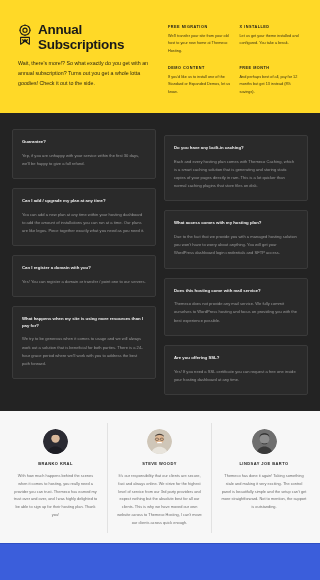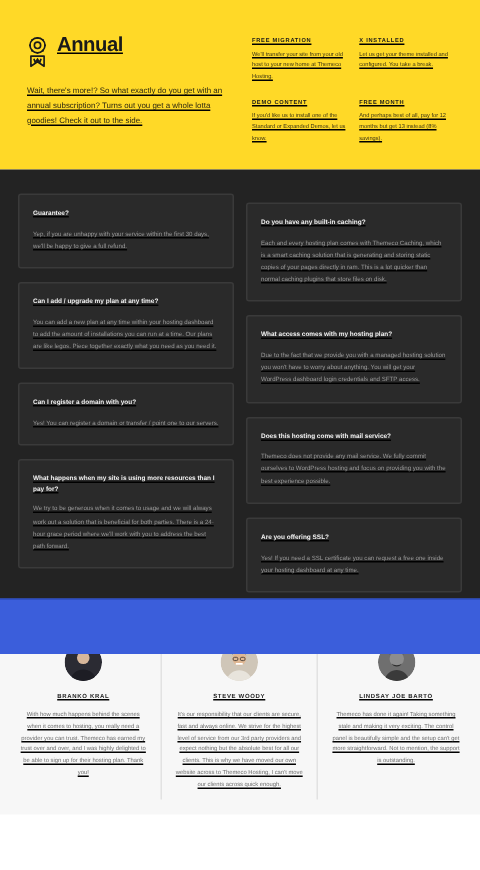--- a/index.html
+++ b/index.html
@@ -3,21 +3,21 @@
 <meta charset="utf-8">
 <style>
   * { box-sizing: border-box; margin: 0; padding: 0; }
   html, body { width: 320px; height: 580px; }
   body {
     font-family: "Liberation Sans", sans-serif;
     background: #ffffff;
     overflow: hidden;
     -webkit-font-smoothing: antialiased;
   }
-  .page { width: 320px; height: 436px; position: relative; text-decoration: underline; }
+  .page { width: 320px; height: 580px; position: relative; }
 
   
   .hero {
     background: #ffd927;
     padding: 22px 18px 24px 18px;
     display: flex;
     gap: 10px;
     height: 113px;
   }
   .hero-left { width: 140px; flex: none; }
@@ -147,20 +147,21 @@
               <circle cx="7" cy="6.2" r="5"></circle>
               <circle cx="7" cy="6.2" r="2.1"></circle>
               <path d="M7 0.6v1.2M7 10.6v1.2M1.4 6.2h1.2M11.4 6.2h1.2M3 2.2l0.9 0.9M10.1 9.3l0.9 0.9M11 2.2l-0.9 0.9M3.9 9.3L3 10.2"></path>
               <path d="M2.6 13.4h8.8v6.8L7 17.2 2.6 20.2z" stroke-linejoin="round"></path>
               <path d="M4.6 15.1l0.9 2.6 1.5-2.2 1.5 2.2 0.9-2.6"></path>
             </g>
           </svg>
         </span>
         <div class="hero-title">
           <span>Annual</span><br>
+          <span>Subscriptions</span>
         </div>
       </div>
       <p class="hero-sub">Wait, there's more!? So what exactly do you get with an annual subscription? Turns out you get a whole lotta goodies! Check it out to the side.</p>
     </div>
 
     <div class="hero-right">
       <div>
         <div class="feat-title">FREE MIGRATION</div>
         <div class="feat-body">We'll transfer your site from your old host to your new home at Themeco Hosting.</div>
       </div>

